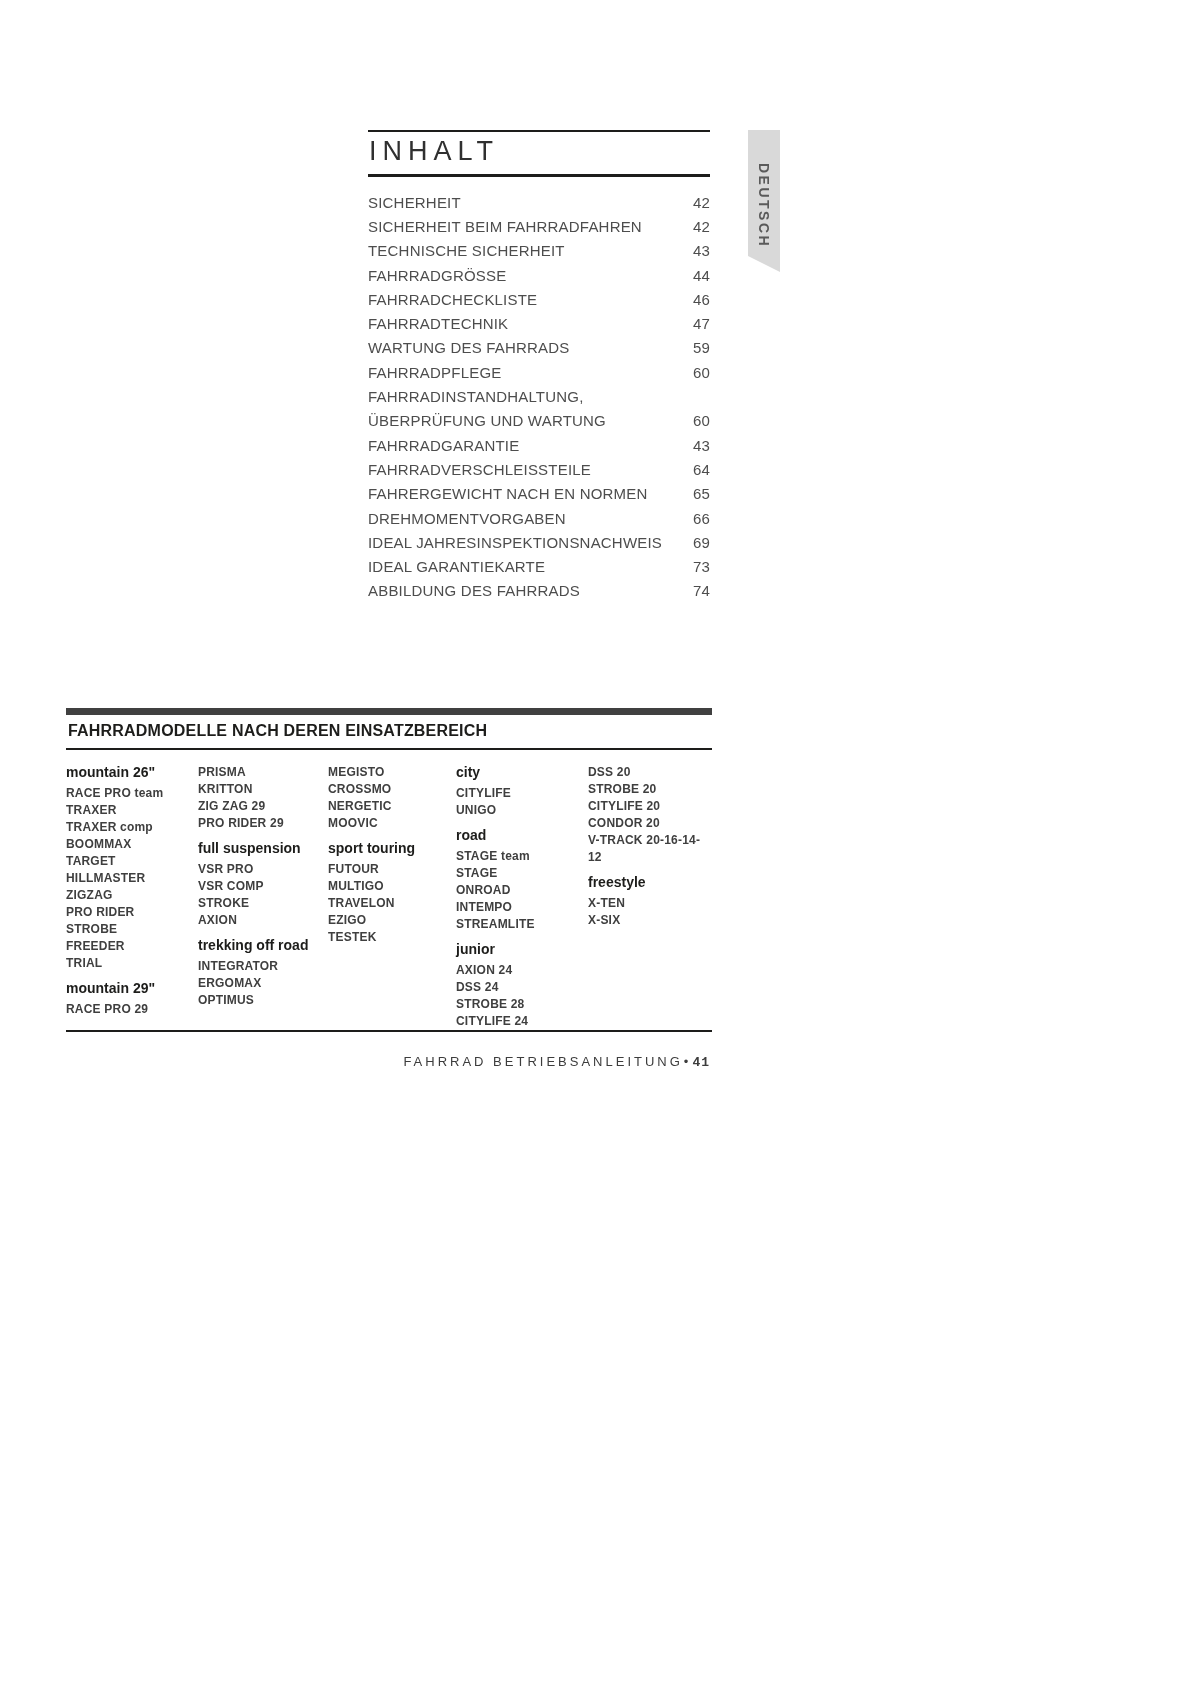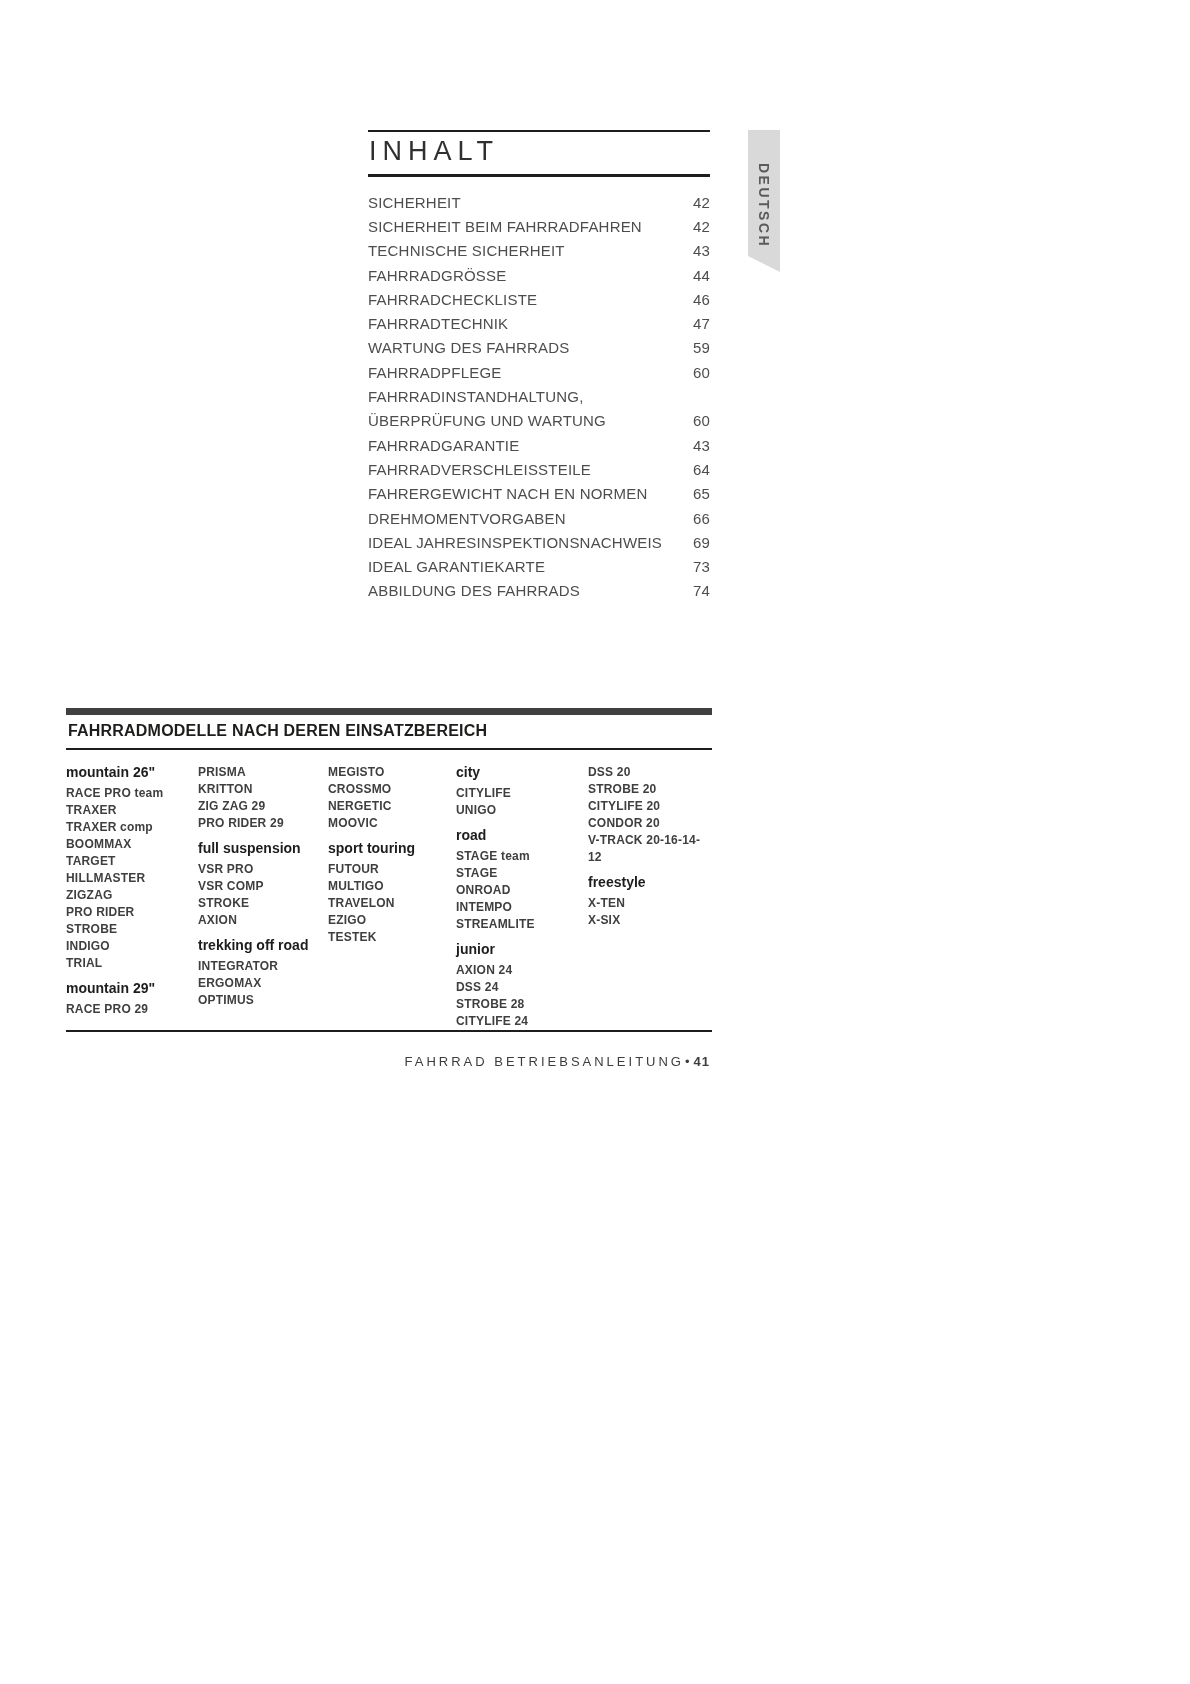--- a/index.html
+++ b/index.html
@@ -78,21 +78,21 @@
     position: absolute; left: 0; top: 322px; width: 100%;
     border-top: 2px solid #1d1d1b;
   }
 
   
   .footer {
     position: absolute; top: 1054px; right: 480px;
     font-size: 13px; color: #3c3c3c;
     letter-spacing: 3px; white-space: nowrap;
   }
-  .footer .pagenum { font-weight: 700; letter-spacing: 1px; }
+  .footer .pagenum { font-weight: 700; letter-spacing: 1px; font-family: Liberation Mono, monospace; }
   .footer .sep { letter-spacing: 1px; padding: 0 3px 0 1px; }
 </style>
 </head>
 <body>
 
 <div class="page">
 
   <section class="toc">
     <div class="toc-header">
       <h1 class="toc-title">INHALT</h1>
@@ -183,21 +183,21 @@
             <div class="model-header">mountain 26"</div>
             <div class="model-item">RACE PRO team</div>
             <div class="model-item">TRAXER</div>
             <div class="model-item">TRAXER comp</div>
             <div class="model-item">BOOMMAX</div>
             <div class="model-item">TARGET</div>
             <div class="model-item">HILLMASTER</div>
             <div class="model-item">ZIGZAG</div>
             <div class="model-item">PRO RIDER</div>
             <div class="model-item">STROBE</div>
-            <div class="model-item">INDIGO</div>
+            <div class="model-item">FREEDER</div>
             <div class="model-item">TRIAL</div>
           </div>
           <div class="model-block">
             <div class="model-header">mountain 29"</div>
             <div class="model-item">RACE PRO 29</div>
           </div>
         </div>
         <div class="model-col">
           <div class="model-block">
             <div class="model-item">PRISMA</div>

